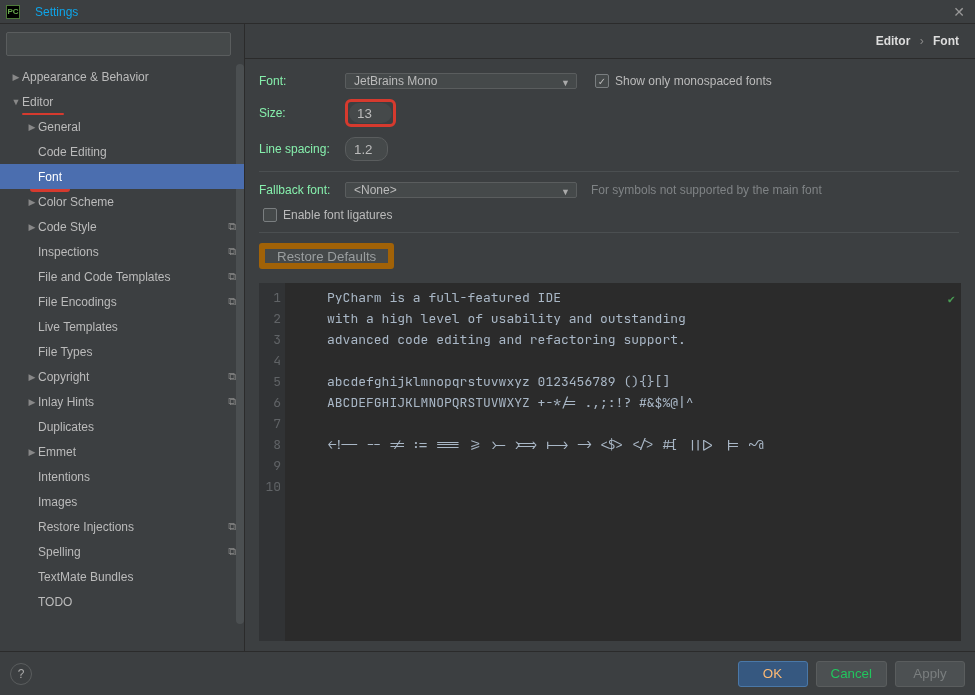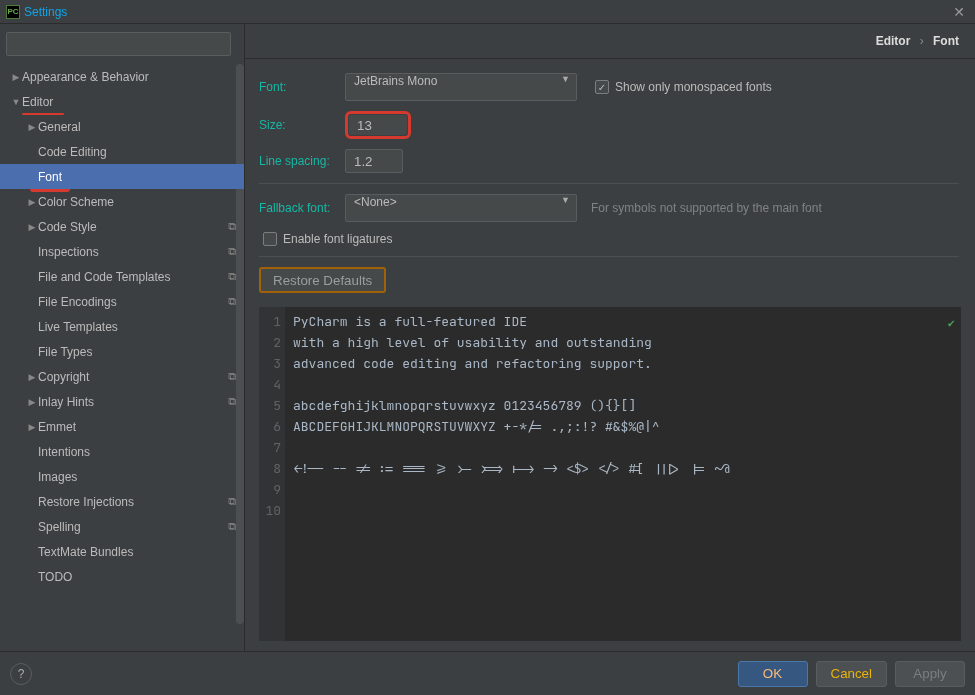--- a/index.html
+++ b/index.html
@@ -26,21 +26,21 @@
   .titlebar .logo {
     width: 14px; height: 14px;
     background: #000;
     border: 1px solid #4e7a3a;
     display: inline-flex;
     align-items: center;
     justify-content: center;
     font-size: 8px;
     color: #6aab4f;
     font-weight: bold;
-    margin-right: 4px;
+    margin-right: 15px;
   }
   .titlebar .title { flex: 1; font-size: 12px; color: #0ea5e9; }
   .titlebar .close {
     color: #999;
     font-size: 14px;
     cursor: pointer;
     padding: 0 4px;
   }
   .body {
     flex: 1;
@@ -132,48 +132,48 @@
   }
   .breadcrumb .sep { color: #888; padding: 0 6px; font-weight: normal;}
   .form {
     padding: 14px 16px 10px 14px;
   }
   .row {
     display: flex;
     align-items: center;
     margin-bottom: 10px;
   }
-  .row .lbl { width: 86px; color: #14b8a6; }
+  .row .lbl { width: 86px; color: #86efac; }
   .select {
     background: #45494a;
     border: 1px solid #5a5d5e;
-    height: 28px;
+    height: 16px;
     display: inline-flex;
-    align-items: flex-start;
+    align-items: flex-end;
     padding: 0 20px 0 8px;
     position: relative;
     cursor: pointer;
     border-radius: 2px;
   }
   .select .chev {
     position: absolute;
     right: 6px;
     font-size: 9px;
     color: #aaa;
   }
   .select.wide { width: 232px; }
   .textin {
     background: #45494a;
     border: 1px solid #5a5d5e;
     height: 24px;
     padding: 0 8px;
     color: #bbb;
     border-radius: 2px;
   }
-  .textin.small { width: 58px; }
+  .textin.small { width: 43px; border-radius: 10px; }
   .red-ring {
     border: 3px solid #d63a2e;
     border-radius: 6px;
     padding: 1px;
     display: inline-block;
   }
   .red-ring .textin { border: none; height: 20px; }
   .chk {
     display: inline-flex;
     align-items: center;
@@ -198,21 +198,21 @@
   .hint { color: #7f8385; margin-left: 14px; }
   .hr {
     border-top: 1px solid #4b4f51;
     margin: 6px 0 10px 0;
     width: 700px;
   }
   .btn {
     height: 26px;
     padding: 0 12px;
     background: #45494a;
-    border: 2px solid #a16207;
+    border: 6px solid #a16207;
     color: #9a9e9f;
     border-radius: 3px;
     cursor: default;
   }
   .preview {
     margin: 4px 14px 10px 14px;
     background: #2b2b2b;
     flex: 1;
     display: flex;
     font-family: "Consolas","JetBrains Mono",monospace;
@@ -224,20 +224,21 @@
     width: 26px;
     background: #313335;
     text-align: right;
     color: #606366;
     padding: 4px 4px 0 0;
   }
   .code {
     color: #a9b7c6;
     padding: 4px 8px 0 8px;
     white-space: pre;
+    margin-left: 34px;
   }
   .code-status {
     position: absolute;
     top: 6px; right: 6px;
     color: #499c54;
     font-size: 12px;
   }
   .footer {
     height: 44px;
     border-top: 1px solid #2b2b2b;
@@ -257,21 +258,21 @@
     color: #aaa;
     cursor: pointer;
   }
   .footer .spacer { flex: 1; }
   .fbtn {
     height: 26px;
     min-width: 70px;
     padding: 0 14px;
     background: #4c5052;
     border: 1px solid #5a5d5e;
-    color: #eab308;
+    color: #22c55e;
     border-radius: 3px;
     cursor: pointer;
   }
   .fbtn.ok {
     background: #365880;
     border-color: #4a78a8;
     color: #fdba74;
     font-weight: 400;
   }
   .fbtn.disabled { color: #7a7e7f; cursor: default; }
@@ -349,20 +350,24 @@
         </div>
         <div class="item lv1">
           <span class="arrow">▶</span>
           <span class="label">Copyright</span>
           <span class="copy-icon">⧉</span>
         </div>
         <div class="item lv1">
           <span class="arrow">▶</span>
           <span class="label">Inlay Hints</span>
           <span class="copy-icon">⧉</span>
+        </div>
+        <div class="item lv1">
+          <span class="arrow"></span>
+          <span class="label">Duplicates</span>
         </div>
         <div class="item lv1">
           <span class="arrow">▶</span>
           <span class="label">Emmet</span>
         </div>
         <div class="item lv1">
           <span class="arrow"></span>
           <span class="label">Intentions</span>
         </div>
         <div class="item lv1">

